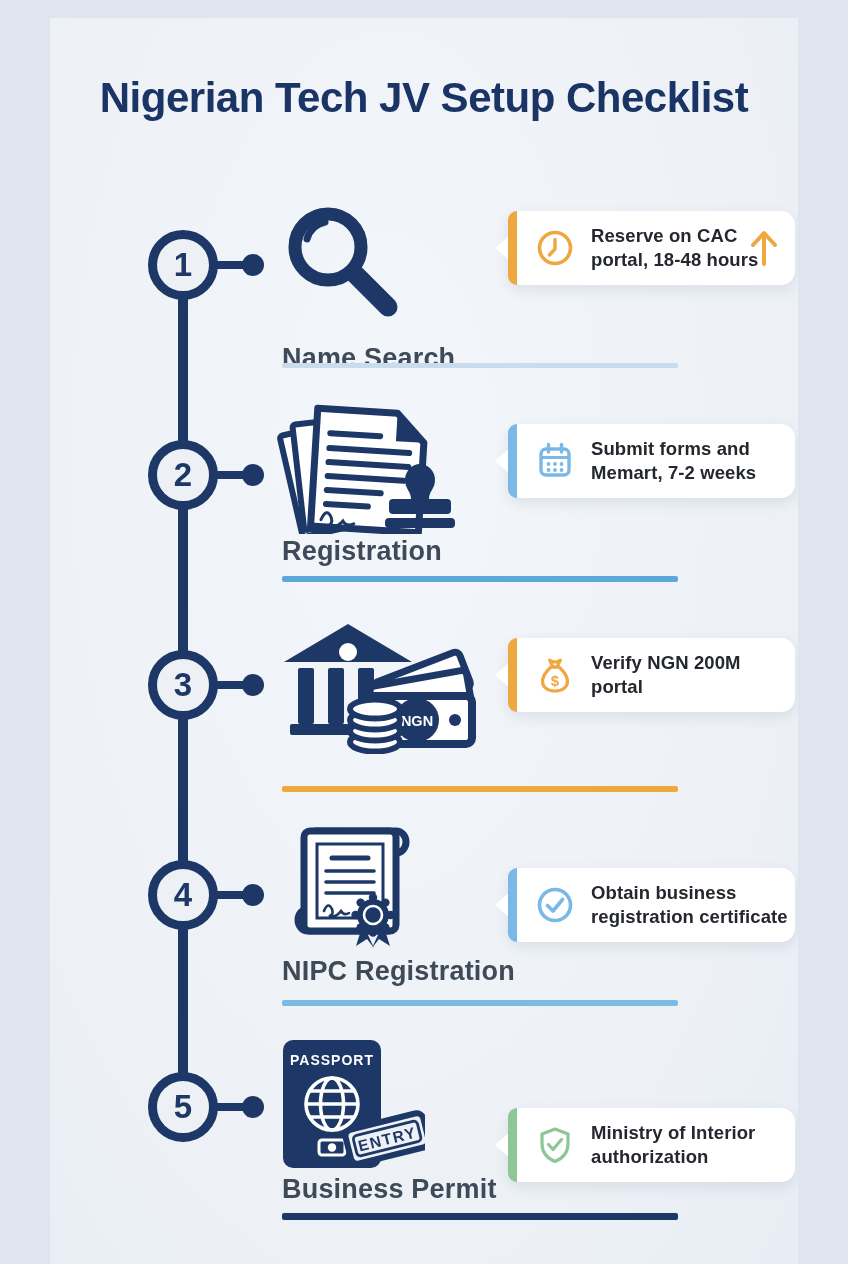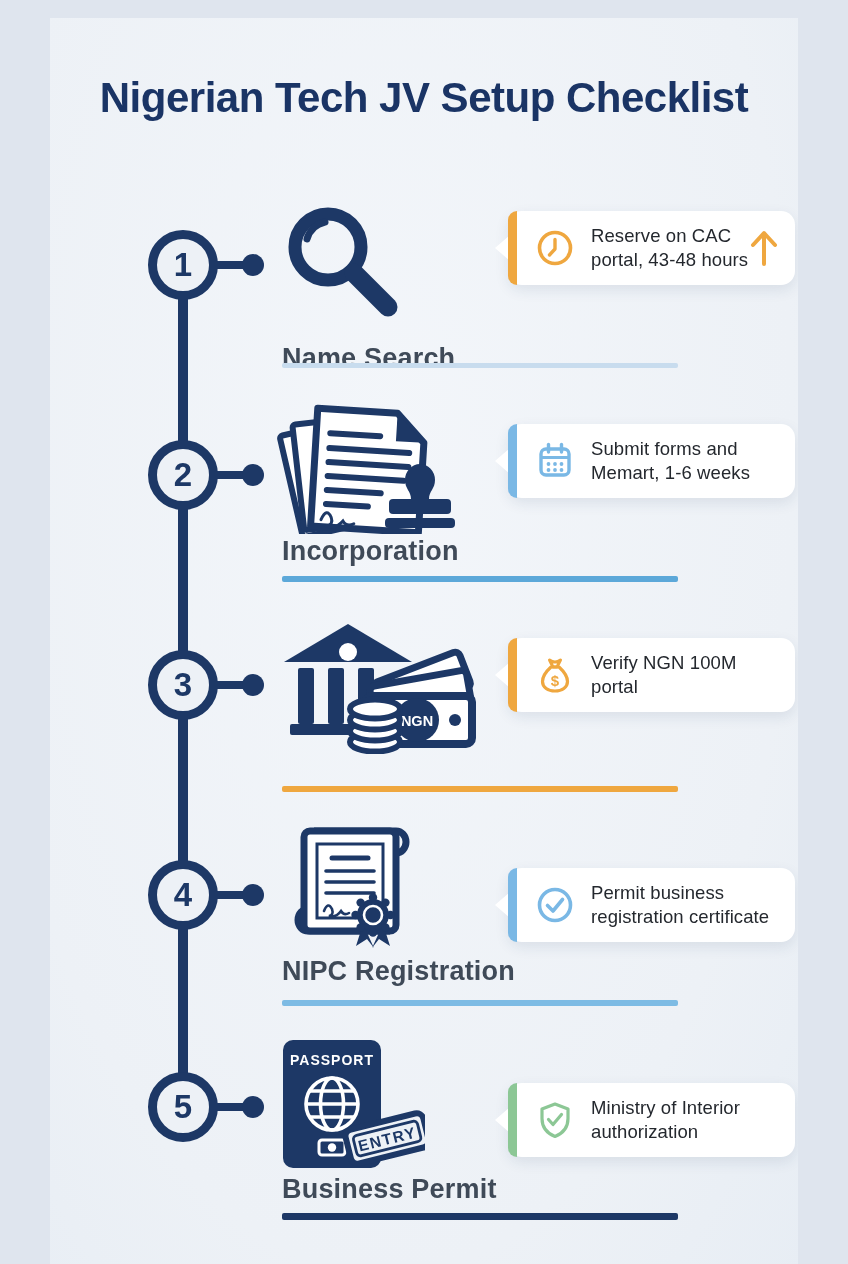--- a/index.html
+++ b/index.html
@@ -70,21 +70,21 @@
   .c-bar{
     position:absolute;left:0;top:0;bottom:0;width:9px;
     border-radius:14px 0 0 14px;
   }
   .c-icon{
     margin-left:27px;width:40px;height:40px;flex:0 0 40px;
   }
   .c-icon svg{width:100%;height:100%;display:block;}
   .c-text{
     margin-left:16px;
-    font-size:18.5px;line-height:24px;font-weight:400;
+    font-size:18.5px;line-height:24px;font-weight:700;
     color:var(--c-text,#24282e);
     letter-spacing:0.1px;
   }
   .c-trail{
     position:absolute;right:12px;top:50%;transform:translateY(-50%);
     width:38px;height:44px;
   }
   .c-trail svg{width:100%;height:100%;display:block;}
   svg text{font-family:"Liberation Sans","DejaVu Sans",sans-serif;}
 </style>
@@ -115,21 +115,21 @@
     <div class="c-arrow"></div>
     <div class="c-bar" style="background: rgb(239, 167, 63);"></div>
     <div class="c-icon">
       <svg viewBox="0 0 40 40">
         <circle cx="20" cy="20" r="15.5" fill="none" stroke="#efa73f" stroke-width="3.6"></circle>
         <path d="M20 11.5 V21 L14.5 27" fill="none" stroke="#efa73f" stroke-width="3.4" stroke-linecap="round" stroke-linejoin="round"></path>
       </svg>
     </div>
     <div class="c-text">
       <div>Reserve on CAC</div>
-      <div>portal, 43-48 hours</div>
+      <div>portal, 18-48 hours</div>
     </div>
     <div class="c-trail">
       <svg viewBox="0 0 38 44">
         <path d="M19 38 V8 M8 19 L19 7 L30 19" fill="none" stroke="#efa73f" stroke-width="4" stroke-linecap="round" stroke-linejoin="round"></path>
       </svg>
     </div>
   </div>
 
   <div class="circle" style="top:422px">
     <span>2</span>
@@ -155,21 +155,21 @@
         </g>
         <path d="M48 119 q5 -13 10 -3 q3 7 -4 9 q9 3 16 -6 q4 6 11 2" fill="none" stroke="#1d3866" stroke-width="3" stroke-linecap="round"></path>
       </g>
       <g fill="#1d3866">
         <path d="M129 76 a15 16 0 0 1 30 0 c0 9 -6 11 -6 19 h-18 c0 -8 -6 -10 -6 -19 z"></path>
         <rect x="113" y="95" width="62" height="15" rx="4"></rect>
         <rect x="109" y="114" width="70" height="10" rx="4"></rect>
       </g>
     </svg>
   </div>
-  <div class="slabel" style="top:518px">Incorporation</div>
+  <div class="slabel" style="top:518px">Registration</div>
   <div class="underline" style="top: 558px; height: 6px; background: rgb(92, 168, 217);"></div>
   <div class="callout" style="top:406px">
     <div class="c-arrow"></div>
     <div class="c-bar" style="background: rgb(122, 184, 229);"></div>
     <div class="c-icon">
       <svg viewBox="0 0 40 40">
         <rect x="6" y="8" width="28" height="26" rx="5" fill="none" stroke="#7ab8e5" stroke-width="3.4"></rect>
         <line x1="13.5" y1="3.5" x2="13.5" y2="11" stroke="#7ab8e5" stroke-width="3.4" stroke-linecap="round"></line>
         <line x1="26.5" y1="3.5" x2="26.5" y2="11" stroke="#7ab8e5" stroke-width="3.4" stroke-linecap="round"></line>
         <line x1="7" y1="16.5" x2="33" y2="16.5" stroke="#7ab8e5" stroke-width="3"></line>
@@ -178,21 +178,21 @@
             <circle cx="20" cy="23" r="1.9"></circle>
             <circle cx="26.5" cy="23" r="1.9"></circle>
           <circle cx="13.5" cy="29" r="1.9"></circle>
             <circle cx="20" cy="29" r="1.9"></circle>
             <circle cx="26.5" cy="29" r="1.9"></circle>
         </g>
       </svg>
     </div>
     <div class="c-text">
       <div>Submit forms and</div>
-      <div>Memart, 1-6 weeks</div>
+      <div>Memart, 7-2 weeks</div>
     </div>
   </div>
 
   <div class="circle" style="top:632px">
     <span>3</span>
   </div>
   <div class="hconn" style="top:663px"></div>
   <div class="dot" style="top:656px"></div>
   <div class="iconbox" style="left:226px;top:598px;width:200px;height:138px">
     <svg viewBox="0 0 200 138">
@@ -226,21 +226,21 @@
     <div class="c-arrow"></div>
     <div class="c-bar" style="background: rgb(239, 167, 63);"></div>
     <div class="c-icon">
       <svg viewBox="0 0 40 40">
         <path d="M14.5 5 c4 3 7 3 11 0 l-3.5 7 h-4 z" fill="none" stroke="#efa73f" stroke-width="3" stroke-linejoin="round"></path>
         <path d="M16 12 h8 c5.5 5 8.5 9.5 8.5 14.5 c0 6 -5.5 9.5 -12.5 9.5 s-12.5 -3.5 -12.5 -9.5 c0 -5 3 -9.5 8.5 -14.5 z" fill="none" stroke="#efa73f" stroke-width="3.2" stroke-linejoin="round"></path>
         <text x="20" y="30.5" text-anchor="middle" fill="#efa73f" font-size="15" font-weight="bold">$</text>
       </svg>
     </div>
     <div class="c-text">
-      <div>Verify NGN 100M</div>
+      <div>Verify NGN 200M</div>
       <div>portal</div>
     </div>
   </div>
 
   <div class="circle" style="top:842px">
     <span>4</span>
   </div>
   <div class="hconn" style="top:873px"></div>
   <div class="dot" style="top:866px"></div>
   <div class="iconbox" style="left:230px;top:803px;width:140px;height:132px">
@@ -279,21 +279,21 @@
   <div class="callout" style="top:850px">
     <div class="c-arrow"></div>
     <div class="c-bar" style="background: rgb(122, 184, 229);"></div>
     <div class="c-icon">
       <svg viewBox="0 0 40 40">
         <circle cx="20" cy="20" r="15.5" fill="none" stroke="#7ab8e5" stroke-width="3.6"></circle>
         <path d="M12.5 20.5 L18 26 L27.5 14.5" fill="none" stroke="#7ab8e5" stroke-width="3.6" stroke-linecap="round" stroke-linejoin="round"></path>
       </svg>
     </div>
     <div class="c-text">
-      <div>Permit business</div>
+      <div>Obtain business</div>
       <div>registration certificate</div>
     </div>
   </div>
 
   <div class="circle" style="top:1054px">
     <span>5</span>
   </div>
   <div class="hconn" style="top:1085px"></div>
   <div class="dot" style="top:1078px"></div>
   <div class="iconbox" style="left:233px;top:1020px;width:142px;height:132px">
@@ -311,21 +311,21 @@
       <circle cx="49" cy="109.5" r="4.2" fill="#ffffff"></circle>
       <g transform="rotate(-14 104 100)">
         <rect x="64" y="83" width="80" height="35" rx="7" fill="#edf1f6" stroke="#1d3866" stroke-width="6"></rect>
         <rect x="71" y="90" width="66" height="21" rx="4" fill="none" stroke="#1d3866" stroke-width="2.8"></rect>
         <text x="104" y="106.5" text-anchor="middle" fill="#1d3866" font-size="15.5" font-weight="bold" letter-spacing="1.5">ENTRY</text>
       </g>
     </svg>
   </div>
   <div class="slabel" style="top:1156px">Business Permit</div>
   <div class="underline" style="top: 1195px; height: 7px; background: rgb(29, 56, 102);"></div>
-  <div class="callout" style="top:1065px">
+  <div class="callout" style="top:1090px">
     <div class="c-arrow"></div>
     <div class="c-bar" style="background: rgb(140, 199, 149);"></div>
     <div class="c-icon">
       <svg viewBox="0 0 40 40">
         <path d="M20 4 L33 9 V18.5 C33 27.5 27.5 33.5 20 36.5 C12.5 33.5 7 27.5 7 18.5 V9 Z" fill="none" stroke="#8cc795" stroke-width="3.2" stroke-linejoin="round"></path>
         <path d="M13.5 19.5 L18 24.5 L26.5 14.5" fill="none" stroke="#8cc795" stroke-width="3.2" stroke-linecap="round" stroke-linejoin="round"></path>
       </svg>
     </div>
     <div class="c-text">
       <div>Ministry of Interior</div>

